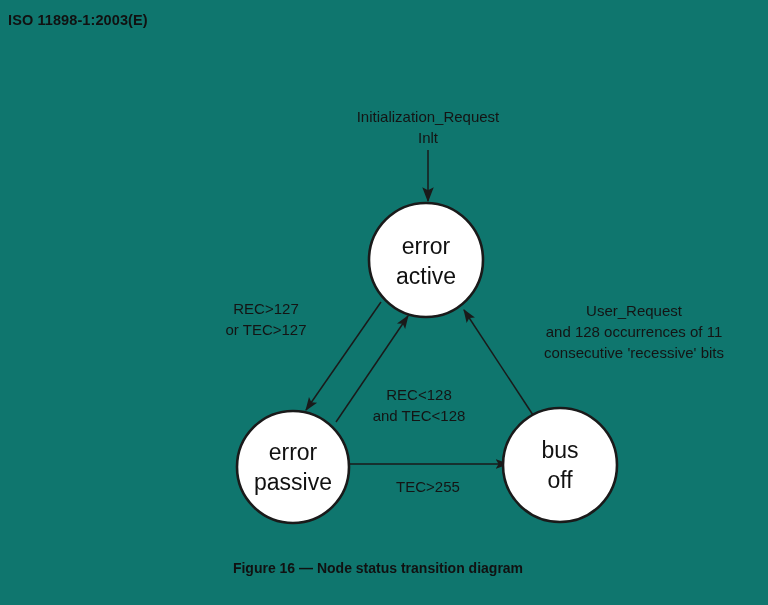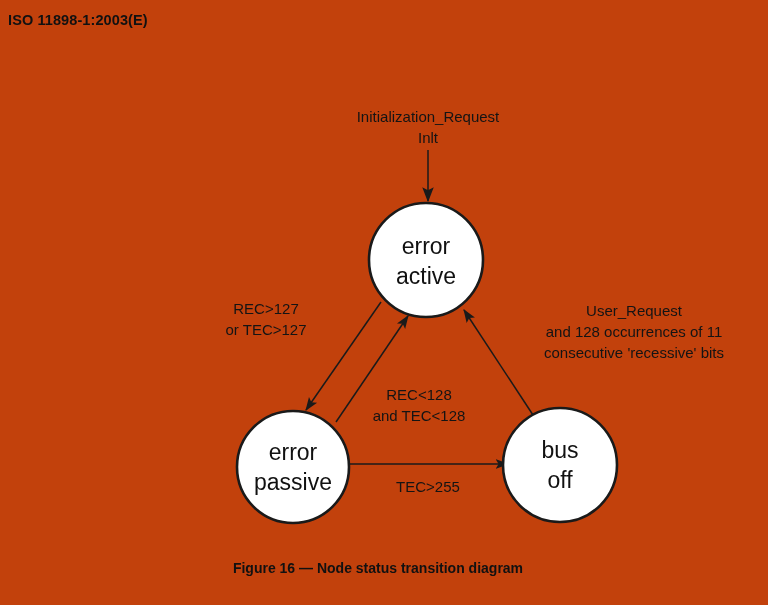--- a/index.html
+++ b/index.html
@@ -13,21 +13,21 @@
     position: relative;
     font-family: "Liberation Sans", sans-serif;
     color: #000000;
     overflow: hidden;
   }
   #page {
     position: absolute;
     left: 0; top: 0;
     width: 768px;
     height: 605px;
-    background: #c2410c;
+    background: #0f766e;
     text-decoration: underline;
   }
   .doc-header {
     position: absolute;
     left: 8px;
     top: 12px;
     font-size: 14.5px;
     font-weight: bold;
     letter-spacing: 0.1px;
     color: #111111;

